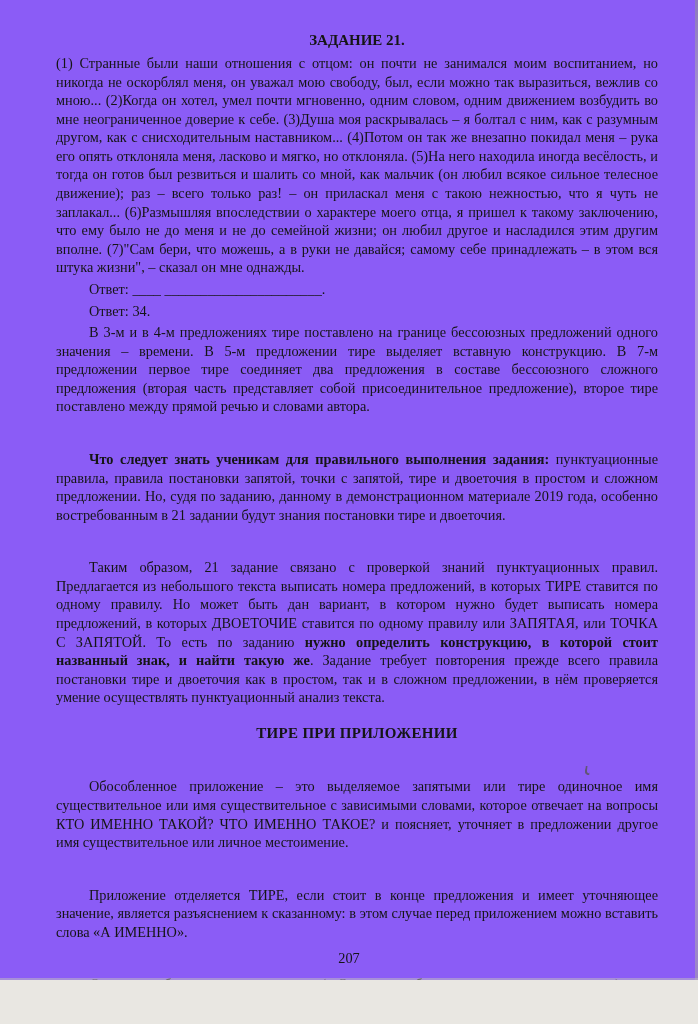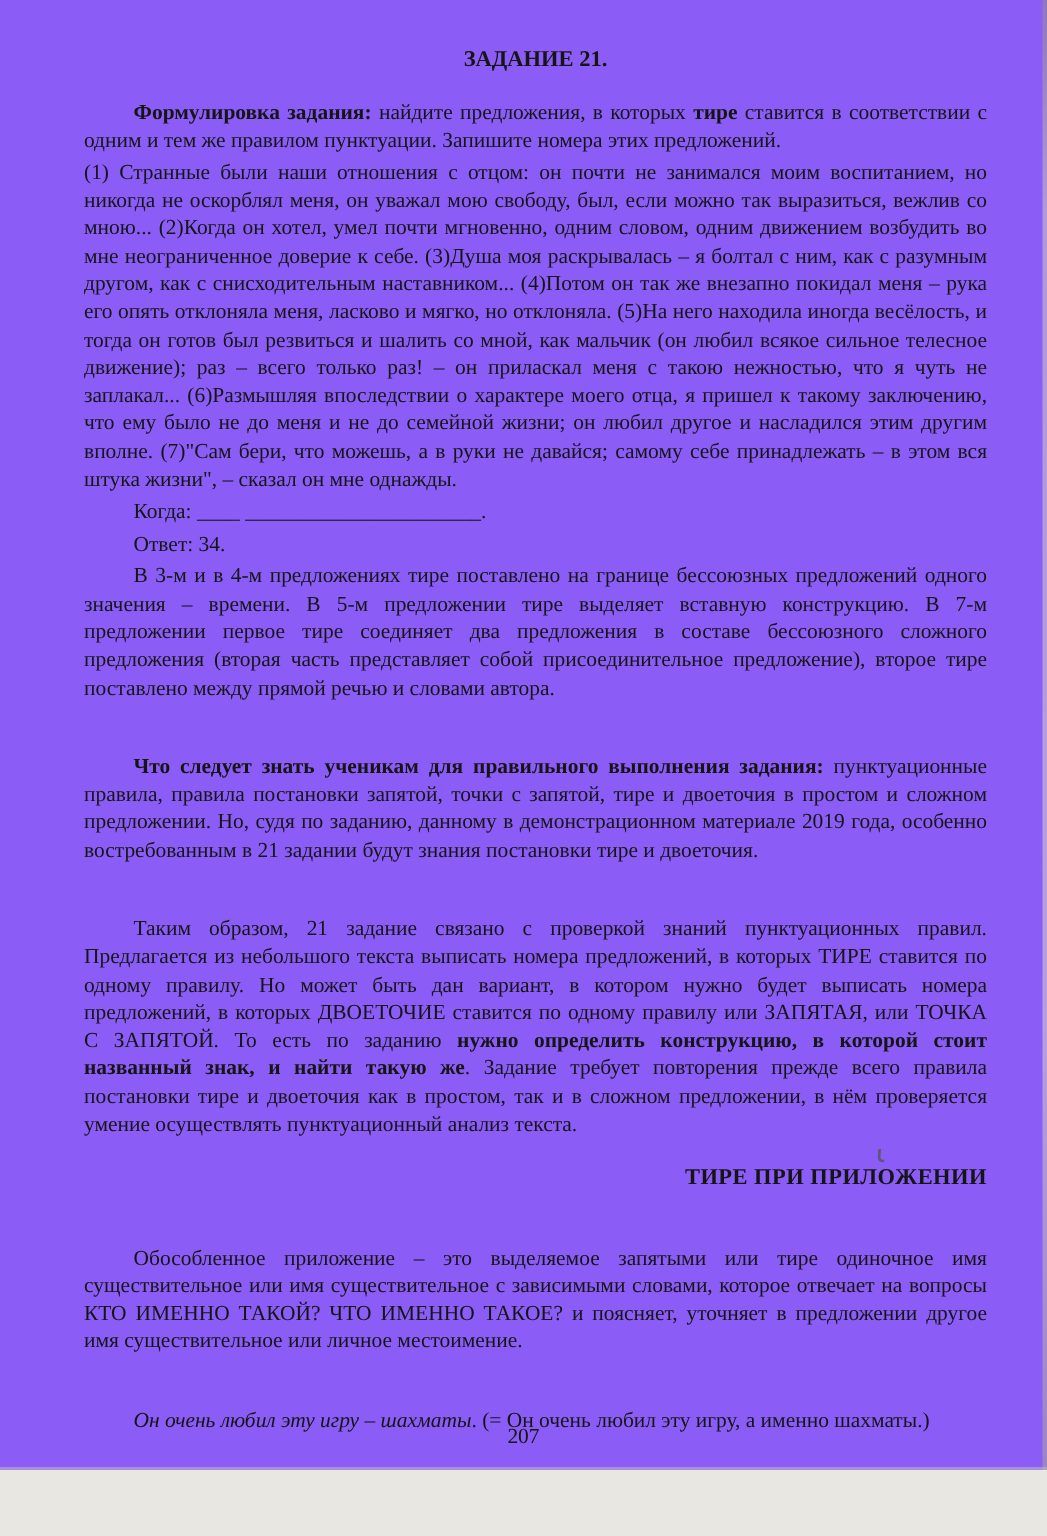--- a/index.html
+++ b/index.html
@@ -27,21 +27,21 @@
     font-size: 15px;
     line-height: 1.4;
   }
   .para { margin: 0; text-align: justify; }
   .ind { text-indent: 33px; margin-top: 34px; }
   .gap-md { margin-top: 15px; }
   .gap-lg { margin-top: 3px; }
   b, .b { font-weight: bold; }
   .bi { font-weight: normal; font-style: italic; }
   .sec-heading {
-    text-align: right;
+    text-align: center;
     font-weight: bold;
     font-size: 15px;
     margin: 17px 0 14px 0;
     letter-spacing: 0.3px;
   }
   .page-num {
     position: absolute;
     bottom: 12px;
     left: 0;
     width: 100%;
@@ -75,38 +75,38 @@
 </style>
 </head>
 <body>
 
 <div class="page">
 
   <div class="doc-title">
     <div>ЗАДАНИЕ 21.</div>
   </div>
 
-  <p class="para ind gap-md"><b>Формулировка задания:</b><span> найдите предложения, в которых </span><b>тире</b><span> ставится в соответствии с одним и тем же правилом пунктуации. Запишите номера этих предложений.</span></p>
 
   <p class="para gap-lg">(1) Странные были наши отношения с отцом: он почти не занимался моим воспитанием, но никогда не оскорблял меня, он уважал мою свободу, был, если можно так выразиться, вежлив со мною... (2)Когда он хотел,  умел почти мгновенно, одним словом, одним движением возбудить во мне неограниченное доверие к себе. (3)Душа моя раскрывалась – я болтал с ним, как с разумным другом, как с снисходительным наставником... (4)Потом он так же внезапно покидал меня – рука его опять отклоняла меня, ласково и мягко, но отклоняла. (5)На него находила иногда весёлость, и тогда он готов был резвиться и шалить со мной, как мальчик (он любил всякое сильное телесное движение); раз – всего только раз! – он приласкал меня с такою нежностью, что я чуть не заплакал... (6)Размышляя впоследствии о характере моего отца, я пришел к такому заключению, что ему было не до меня и не до семейной жизни; он любил другое и насладился этим другим вполне. (7)"Сам бери, что можешь, а в руки не давайся; самому себе принадлежать – в этом вся штука жизни", – сказал он мне однажды.</p>
 
-  <p class="para ind gap-lg">Когда: ____ ______________________.</p>
+  <p class="para ind gap-lg">Ответ: ____ ______________________.</p>
 
   <p class="para ind gap-lg">Ответ: 34.</p>
 
   <p class="para ind gap-lg">В 3-м и в 4-м предложениях тире поставлено на границе бессоюзных предложений одного значения – времени. В 5-м предложении тире выделяет вставную конструкцию. В 7-м предложении первое тире соединяет два предложения в составе бессоюзного сложного предложения (вторая часть представляет собой присоединительное предложение), второе тире поставлено между прямой речью и словами автора.</p>
 
   <p class="para ind"><b>Что следует знать ученикам для правильного выполнения задания:</b><span> пунктуационные правила, правила постановки запятой, точки с запятой, тире и двоеточия в простом и сложном предложении. Но, судя по заданию, данному в демонстрационном материале 2019 года, особенно востребованным в 21 задании  будут знания постановки тире и двоеточия.</span></p>
 
   <p class="para ind"><span>Таким образом, 21 задание связано с проверкой знаний пунктуационных правил. Предлагается из небольшого текста выписать номера предложений, в которых ТИРЕ ставится по одному правилу. Но может быть дан вариант, в котором нужно будет выписать номера предложений, в которых ДВОЕТОЧИЕ ставится по одному правилу или ЗАПЯТАЯ, или ТОЧКА С ЗАПЯТОЙ. То есть по заданию </span><b>нужно определить конструкцию, в которой стоит названный знак, и найти такую же</b><span>. Задание требует повторения прежде всего правила постановки тире и двоеточия как в простом, так и в сложном предложении, в нём проверяется умение осуществлять пунктуационный анализ текста.</span></p>
 
   <div class="sec-heading">ТИРЕ ПРИ ПРИЛОЖЕНИИ</div>
 
   <p class="para ind">Обособленное приложение – это выделяемое запятыми или тире одиночное имя существительное или имя существительное с зависимыми словами, которое отвечает на вопросы КТО ИМЕННО ТАКОЙ? ЧТО ИМЕННО ТАКОЕ? и поясняет, уточняет в предложении другое имя существительное или личное местоимение.</p>
 
+  <p class="para ind">Приложение отделяется ТИРЕ, если стоит в конце предложения и имеет уточняющее значение, является разъяснением к сказанному: в этом случае перед приложением можно вставить слова «А ИМЕННО».</p>
 
   <p class="para ind"><i>Он очень любил эту игру – </i><span class="bi">шахматы</span><span>. (= Он очень любил эту игру, а именно шахматы.)</span></p>
 
   <div class="page-num">207</div>
 
   <div class="ink-mark"></div>
   <div class="edge-right"></div>
   <div class="edge-bottom"></div>
 
 </div>

